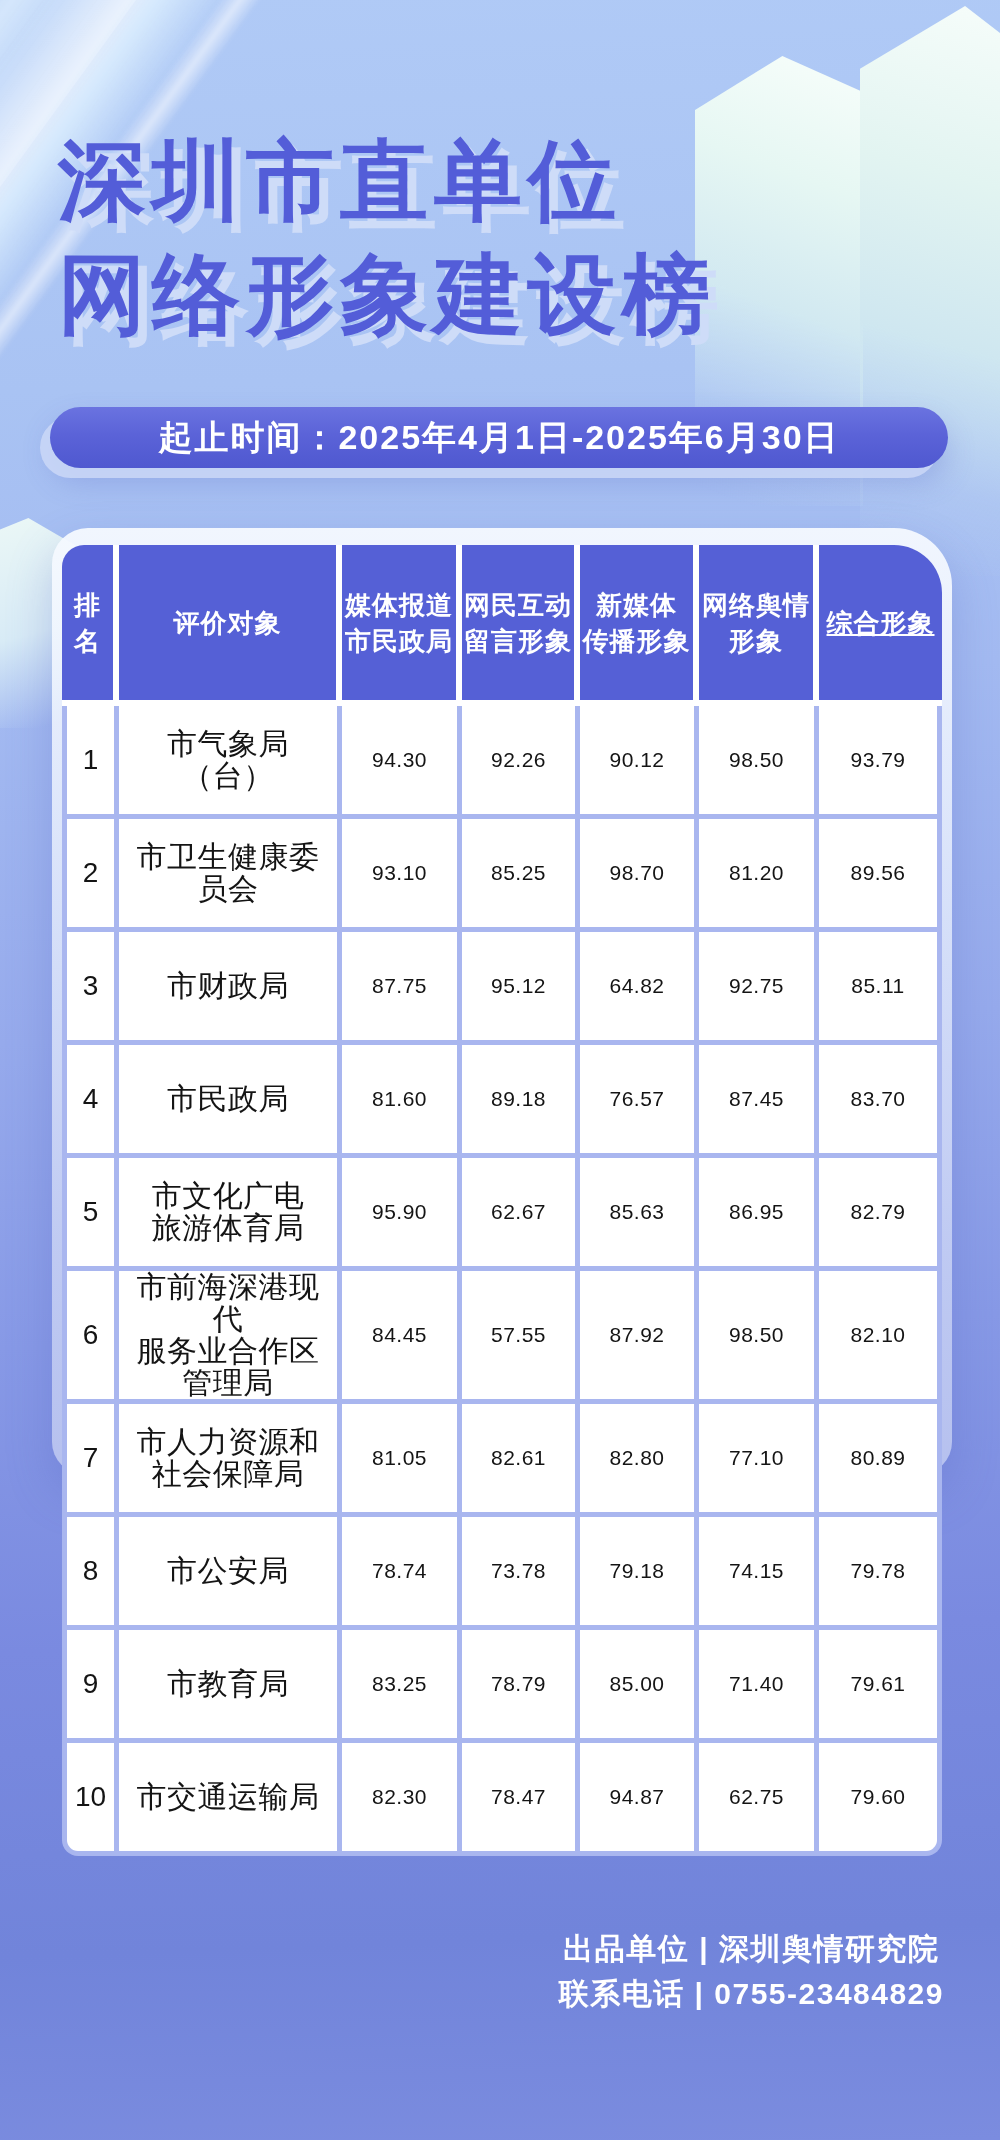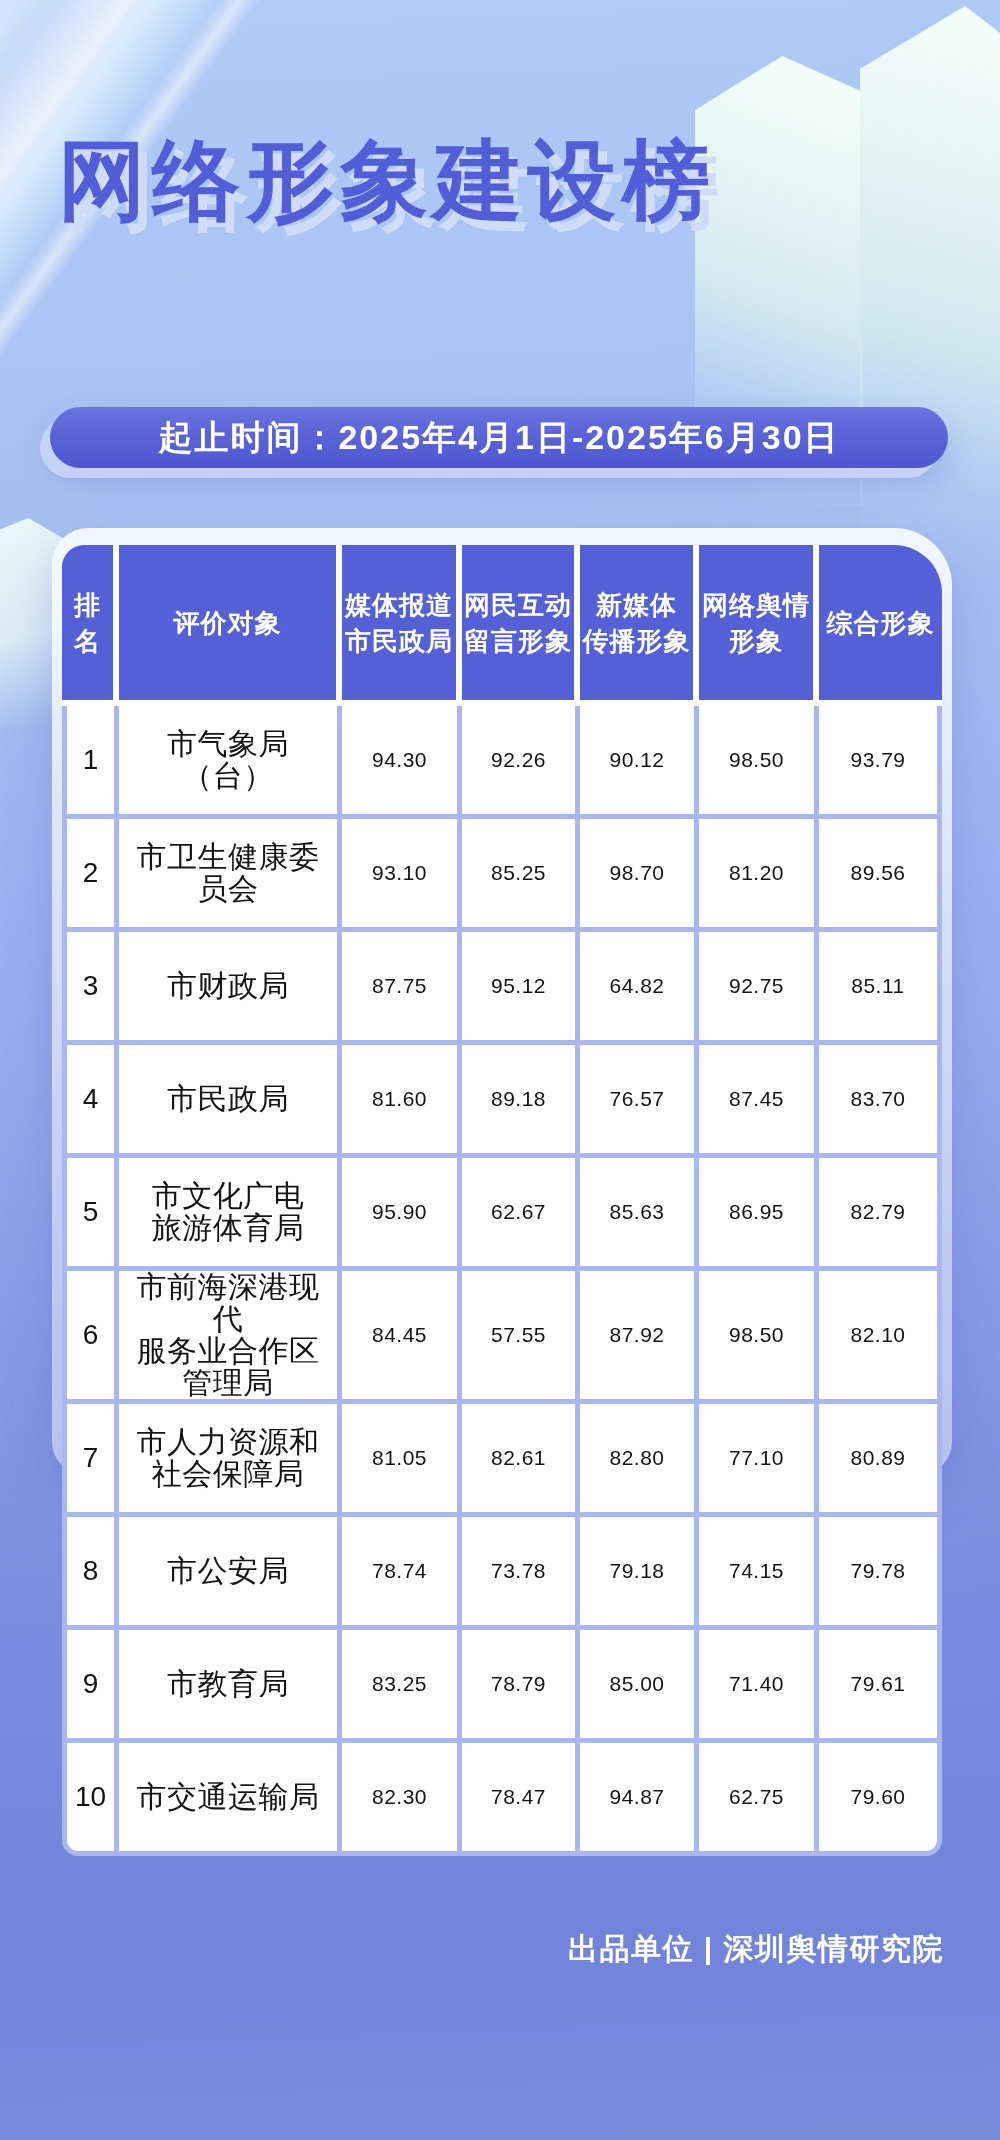--- a/index.html
+++ b/index.html
@@ -104,21 +104,21 @@
   table.ranking{
     width:880px; table-layout:fixed; border-collapse:separate; border-spacing:0;
   }
   th{
     background:#5560d6; color:#ffffff; font-size:26px; font-weight:700;
     height:161px; vertical-align:middle; text-align:center;
     white-space:pre-line; line-height:36px; letter-spacing:1px;
     border-right:6px solid #ffffff; border-bottom:6px solid #ffffff;
     padding:0 2px;
   }
-  th:last-child{ border-right:none; }
+  th:last-child{ border-right:none;text-decoration:underline; }
   th:first-child{ border-top-left-radius:22px; }
   th:last-child{ border-top-right-radius:48px; }
   td{
     background:#ffffff; color:#141414; text-align:center; vertical-align:middle;
     height:113px; white-space:pre-line; line-height:32px;
     border-right:5px solid #a9b6ef; border-bottom:5px solid #a9b6ef;
     padding:0 3px;
   }
   td:first-child{ border-left:5px solid #a9b6ef; }
   tr.body-row:first-child td{ border-top:none; }
@@ -147,20 +147,21 @@
   <div class="deco streak-a"></div>
   <div class="deco streak-b"></div>
   <div class="deco streak-c"></div>
   <div class="deco tower tower-a"></div>
   <div class="deco tower tower-b"></div>
   <div class="deco cube-left"></div>
   <div class="deco streak-br-band"></div>
   <div class="deco streak-br-line"></div>
 
   <h1 class="title">
+    <span>深圳市直单位</span>
     <span>网络形象建设榜</span>
   </h1>
 
   <div class="banner">
     <span class="banner-text">起止时间：2025年4月1日-2025年6月30日</span>
   </div>
 
   <div class="panel">
     <table class="ranking">
       <colgroup>
@@ -280,15 +281,16 @@
           <td class="score">94.87</td>
           <td class="score">62.75</td>
           <td class="score">79.60</td>
         </tr>
       </tbody>
     </table>
   </div>
 
   <div class="footer">
     <div class="line">出品单位 | 深圳舆情研究院</div>
+    <div class="line">联系电话 | 0755-23484829</div>
   </div>
 
 </div>
 
 </body></html>

